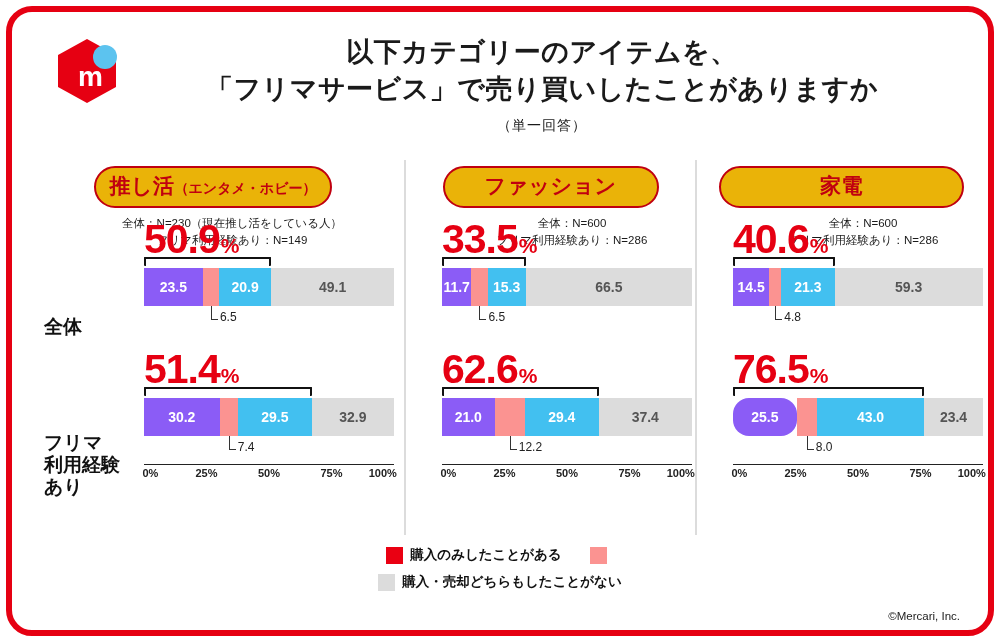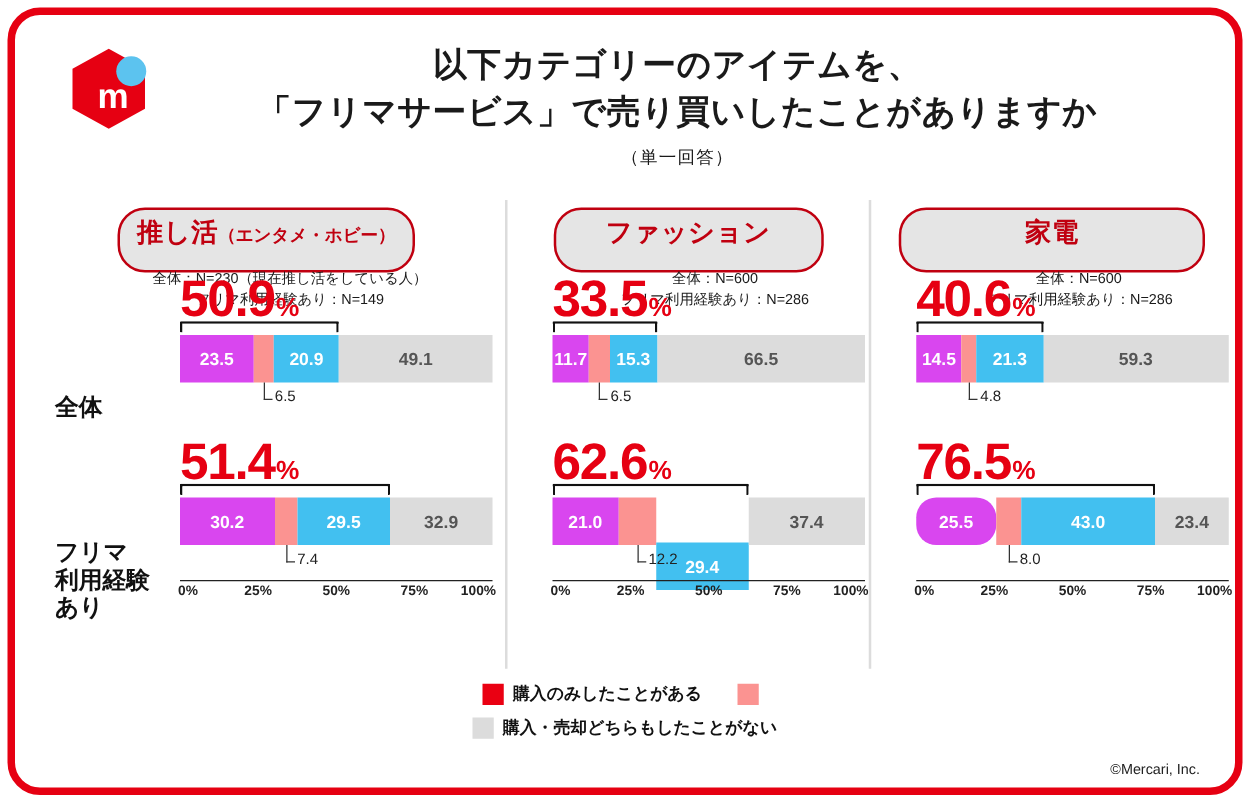--- a/index.html
+++ b/index.html
@@ -40,21 +40,21 @@
     display: flex;
   }
   .panel { position: relative; height: 100%; }
   .panel.p1 { width: 382px; }
   .panel.p2 { width: 291px; border-left: 2px solid #dcdcdc; }
   .panel.p3 { width: 291px; border-left: 2px solid #dcdcdc; }
 
   .pill-wrap { position: absolute; top: 6px; width: 100%; display: flex; justify-content: center; }
   .pill {
     border: 2.5px solid #c00010; border-radius: 22px;
-    padding: 4px 18px 16px; background: #e5e5e5;
+    padding: 4px 18px 6px; background: #eab308;
     color: #c00010; font-weight: bold; white-space: nowrap;
     display: flex; align-items: baseline; justify-content: center;
   }
   .p1 .pill { width: 238px; }
   .p2 .pill { width: 216px; }
   .p3 .pill { width: 245px; }
   .pill-main { font-size: 21px; letter-spacing: 0.5px; }
   .pill-sub  { font-size: 14px; letter-spacing: 0px; }
 
   .nlines { position: absolute; top: 55px; width: 100%; text-align: center; padding-left: 43px; }
@@ -86,21 +86,21 @@
   .bracket {
     position: absolute; top: -11px; left: 0; height: 9px;
     border: 2px solid #111; border-bottom: none; border-radius: 1px;
   }
 
   .bar { position: relative; height: 38px; width: 100%; display: flex; }
   .seg {
     height: 100%; display: flex; align-items: center; justify-content: center;
     font-size: 14px; font-weight: bold; overflow: hidden; white-space: nowrap;
   }
-  .seg.buy   { background: #d946ef; color: #fff; }
+  .seg.buy   { background: #8b5cf6; color: #fff; }
   .seg.sell  { background: #fb9391; color: #fff; }
   .seg.both  { background: #42c0f0; color: #fff; }
   .seg.none  { background: #dcdcdc; color: #555; }
   .seg.hide-label { color: transparent; }
 
   .leader {
     position: absolute; top: 38px; height: 14px; width: 0;
     border-left: 1.5px solid #333;
   }
   .leader-lbl {
@@ -244,21 +244,21 @@
         </div>
         <div class="chartrow row2">
           <div class="bigpct">
             <span class="num">62.6</span>
             <span class="sym">%</span>
           </div>
           <div class="bracket" style="width: 62.6%;"></div>
           <div class="bar">
             <div class="seg buy" style="width: 21%;">21.0</div>
             <div class="seg sell hide-label" style="width: 12.2%;">12.2</div>
-            <div class="seg both" style="width: 29.4%; margin-top: 36px;">29.4</div>
+            <div class="seg both" style="width: 29.4%;">29.4</div>
             <div class="seg none" style="width: 37.4%;">37.4</div>
           </div>
           <div class="leader" style="left: 27.1%;"></div>
           <div class="leader-foot" style="left: 27.1%;"></div>
           <div class="leader-lbl" style="left: calc(27.1% + 9px);">12.2</div>
           <div class="axis">
             <div class="axis-line"></div>
             <div class="axis-ticks">
               <div class="tick" style="left: 0%; transform: translateX(-10%);">0%</div>
               <div class="tick" style="left: 25%;">25%</div>

